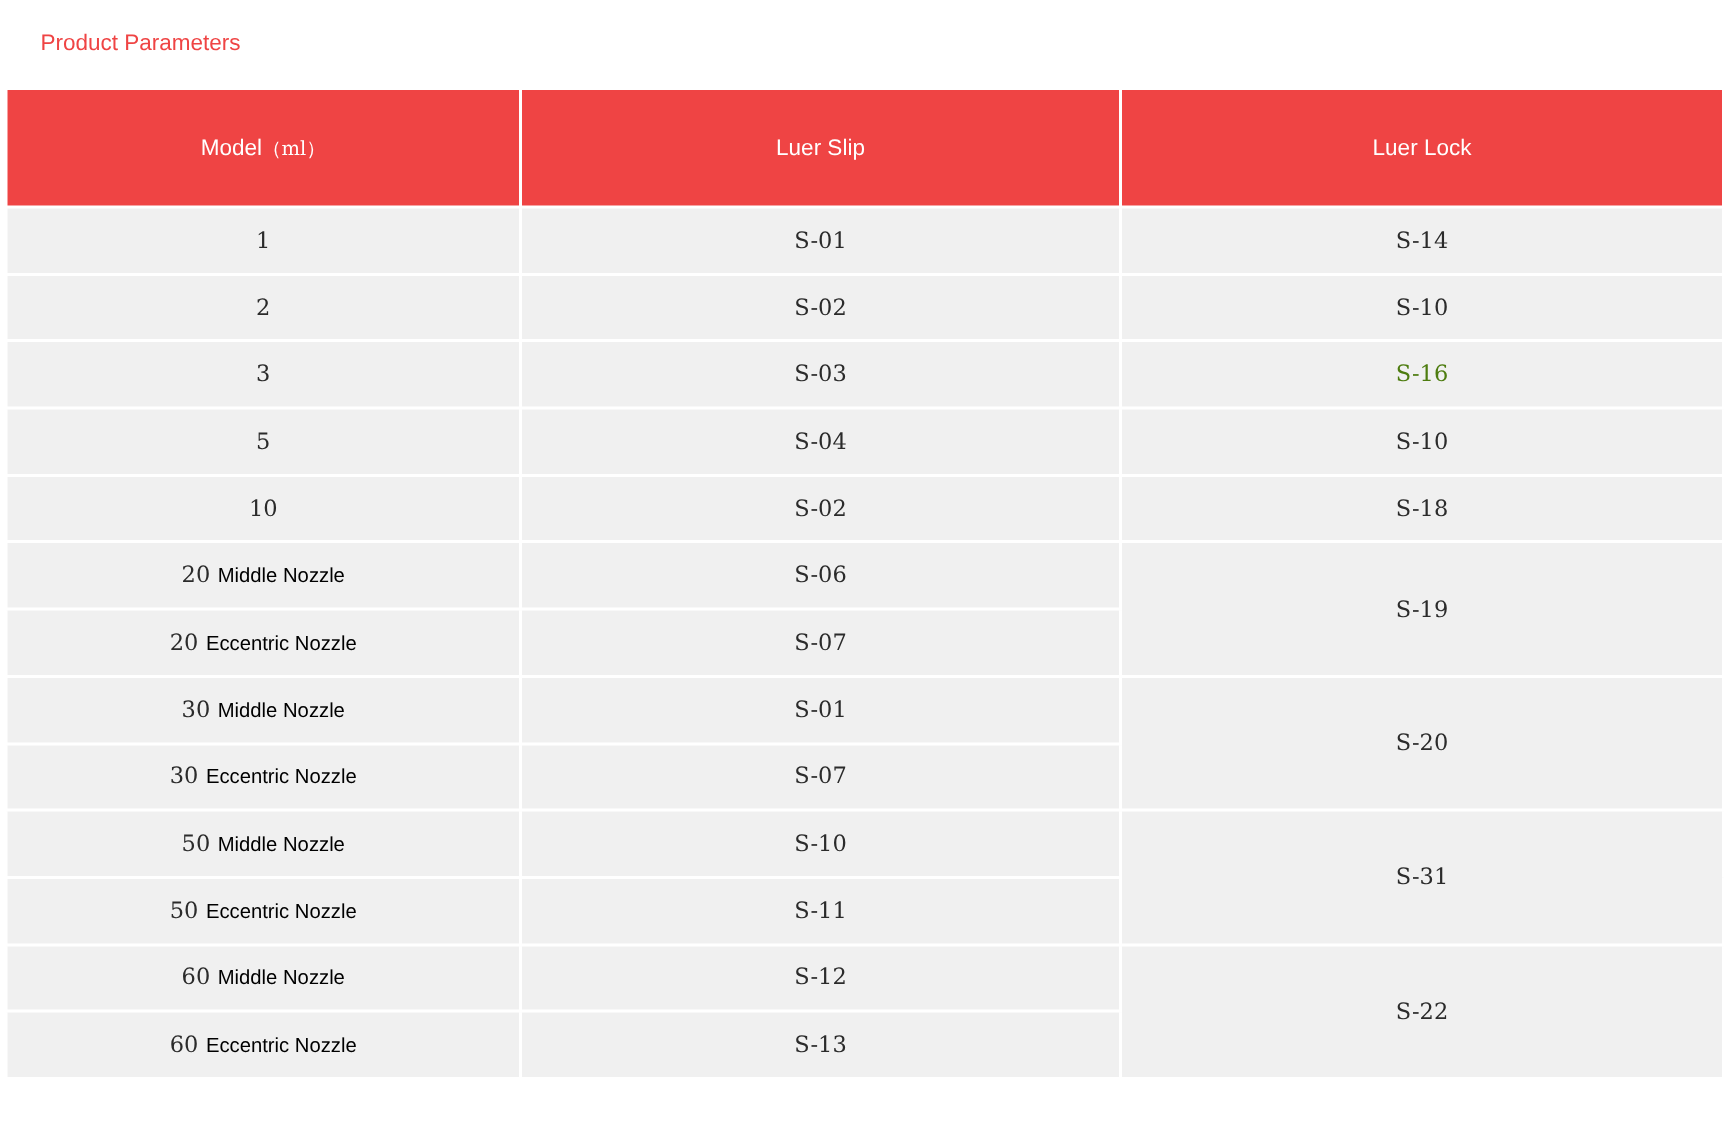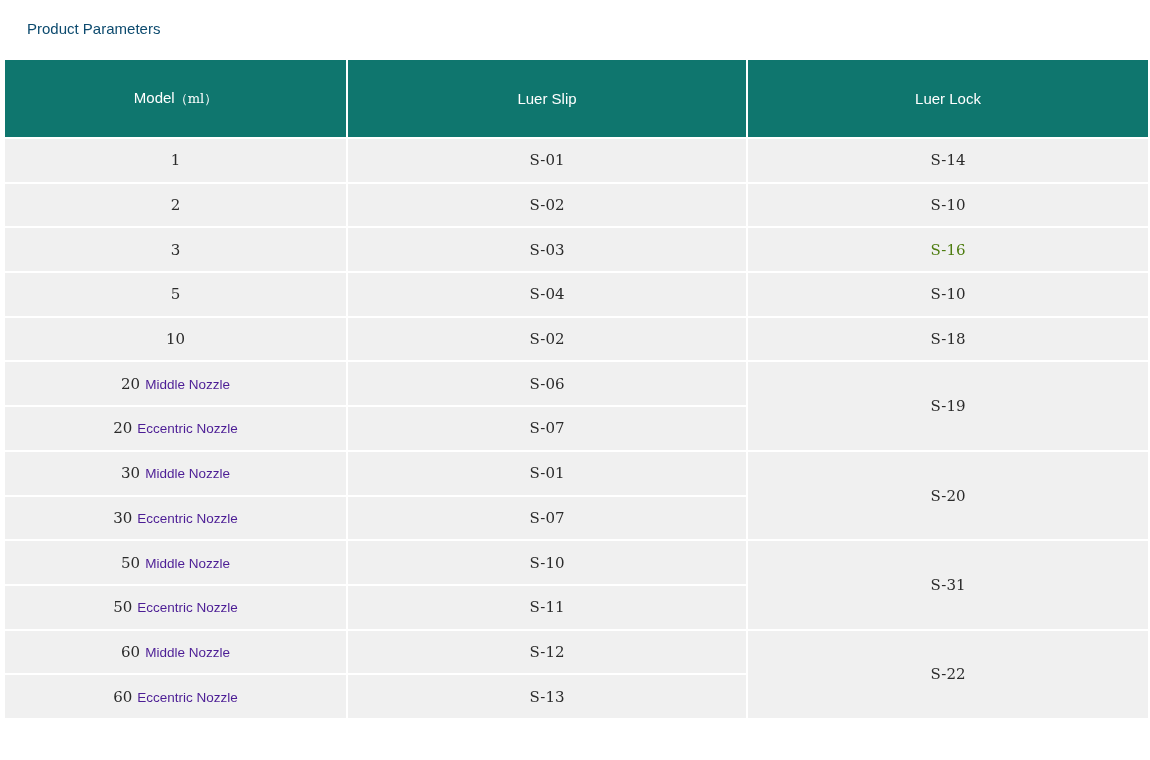--- a/index.html
+++ b/index.html
@@ -6,62 +6,62 @@
   html, body {
     width: 1150px; height: 760px;
     background: #ffffff;
     font-family: "Liberation Sans", sans-serif;
     overflow: hidden;
   }
   .page-title {
     margin: 21px 0 0 27px;
     font-size: 15px;
     line-height: 16px;
-    color: #0c4a6e;
+    color: #ef4444;
     font-weight: 400;
   }
   table.params {
     margin: 21px 0 0 3px;
     width: 1145px;
     border-collapse: collapse;
     table-layout: fixed;
   }
   col.c-model { width: 343px; }
   col.c-slip  { width: 400px; }
   col.c-lock  { width: 402px; }
   th, td {
     border: 2px solid #ffffff;
     text-align: center;
     vertical-align: middle;
   }
   thead tr { height: 79px; }
   tbody tr { height: 44.7px; }
   th {
-    background: #0f766e;
+    background: #ef4444;
     color: #ffffff;
     font-size: 15px;
     font-weight: 400;
   }
   th .unit {
     font-family: "DejaVu Serif", serif;
     font-size: 13px;
   }
   td {
     background: #f0f0f0;
     color: #333333;
   }
   .num, .code {
     font-family: "DejaVu Serif", serif;
     font-size: 15px;
     color: #2b2b2b;
   }
   .note {
     font-family: "Liberation Sans", sans-serif;
     font-size: 13.5px;
-    color: #4c1d95;
+    color: #000000;
     margin-left: 5px;
   }
   .note:empty { margin-left: 0; }
   td.highlight .code { color: #4d7c0f; }
 </style>
 </head>
 <body>
 
 <div class="page-title">Product Parameters</div>
 

